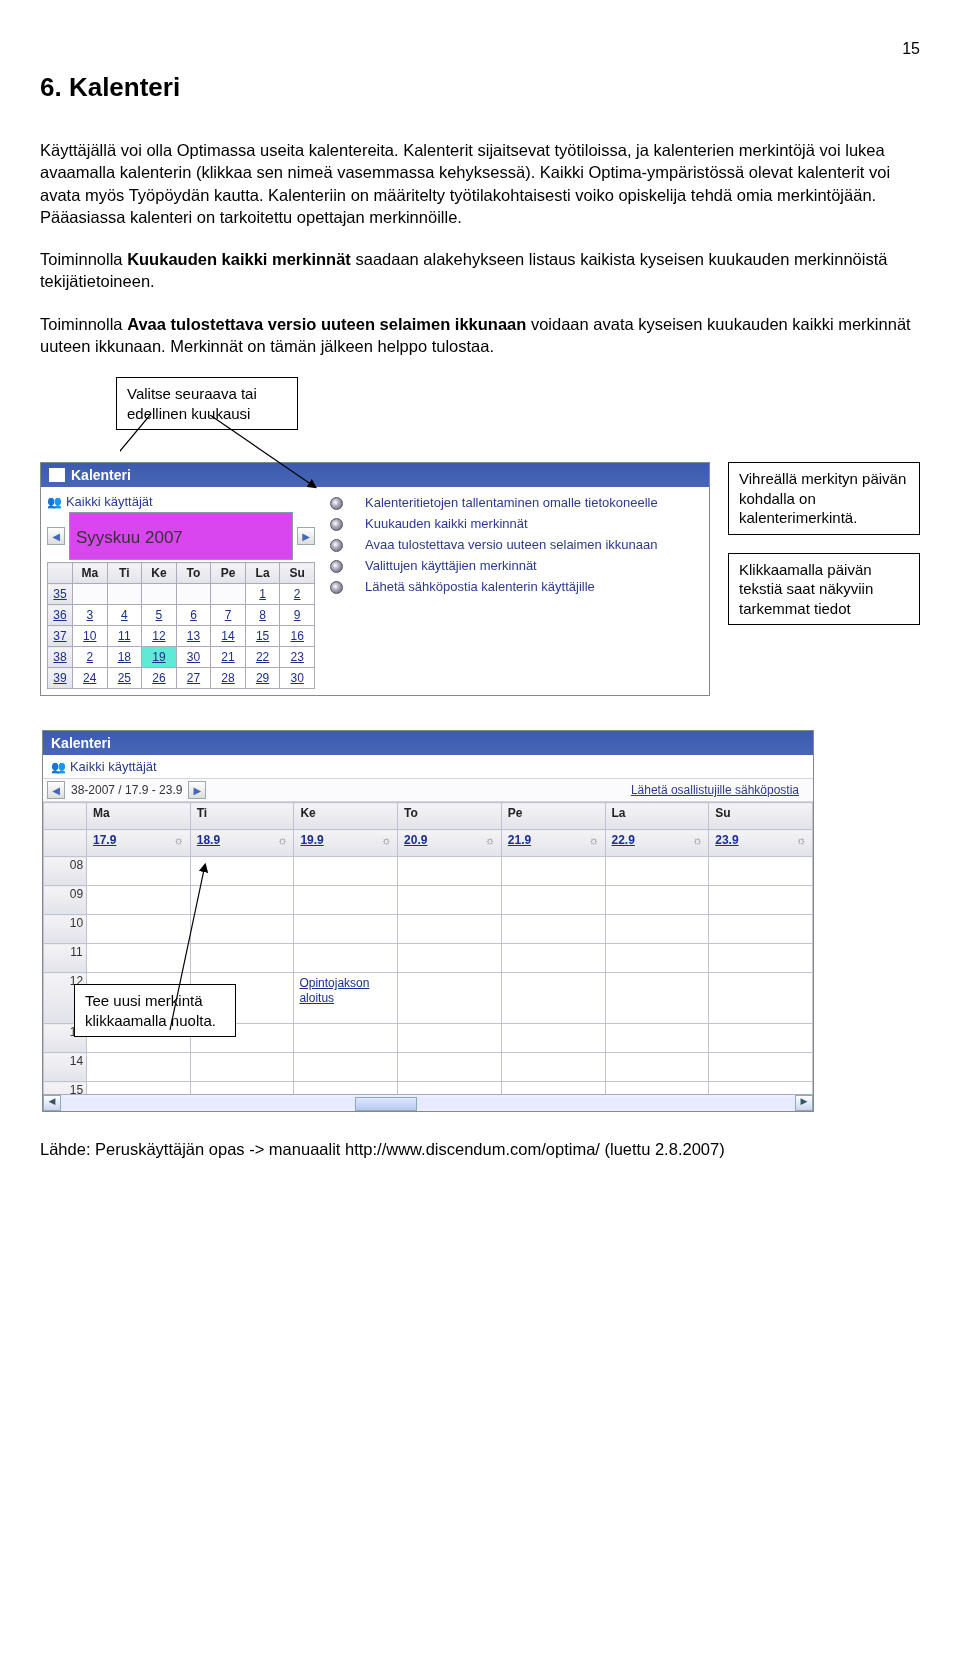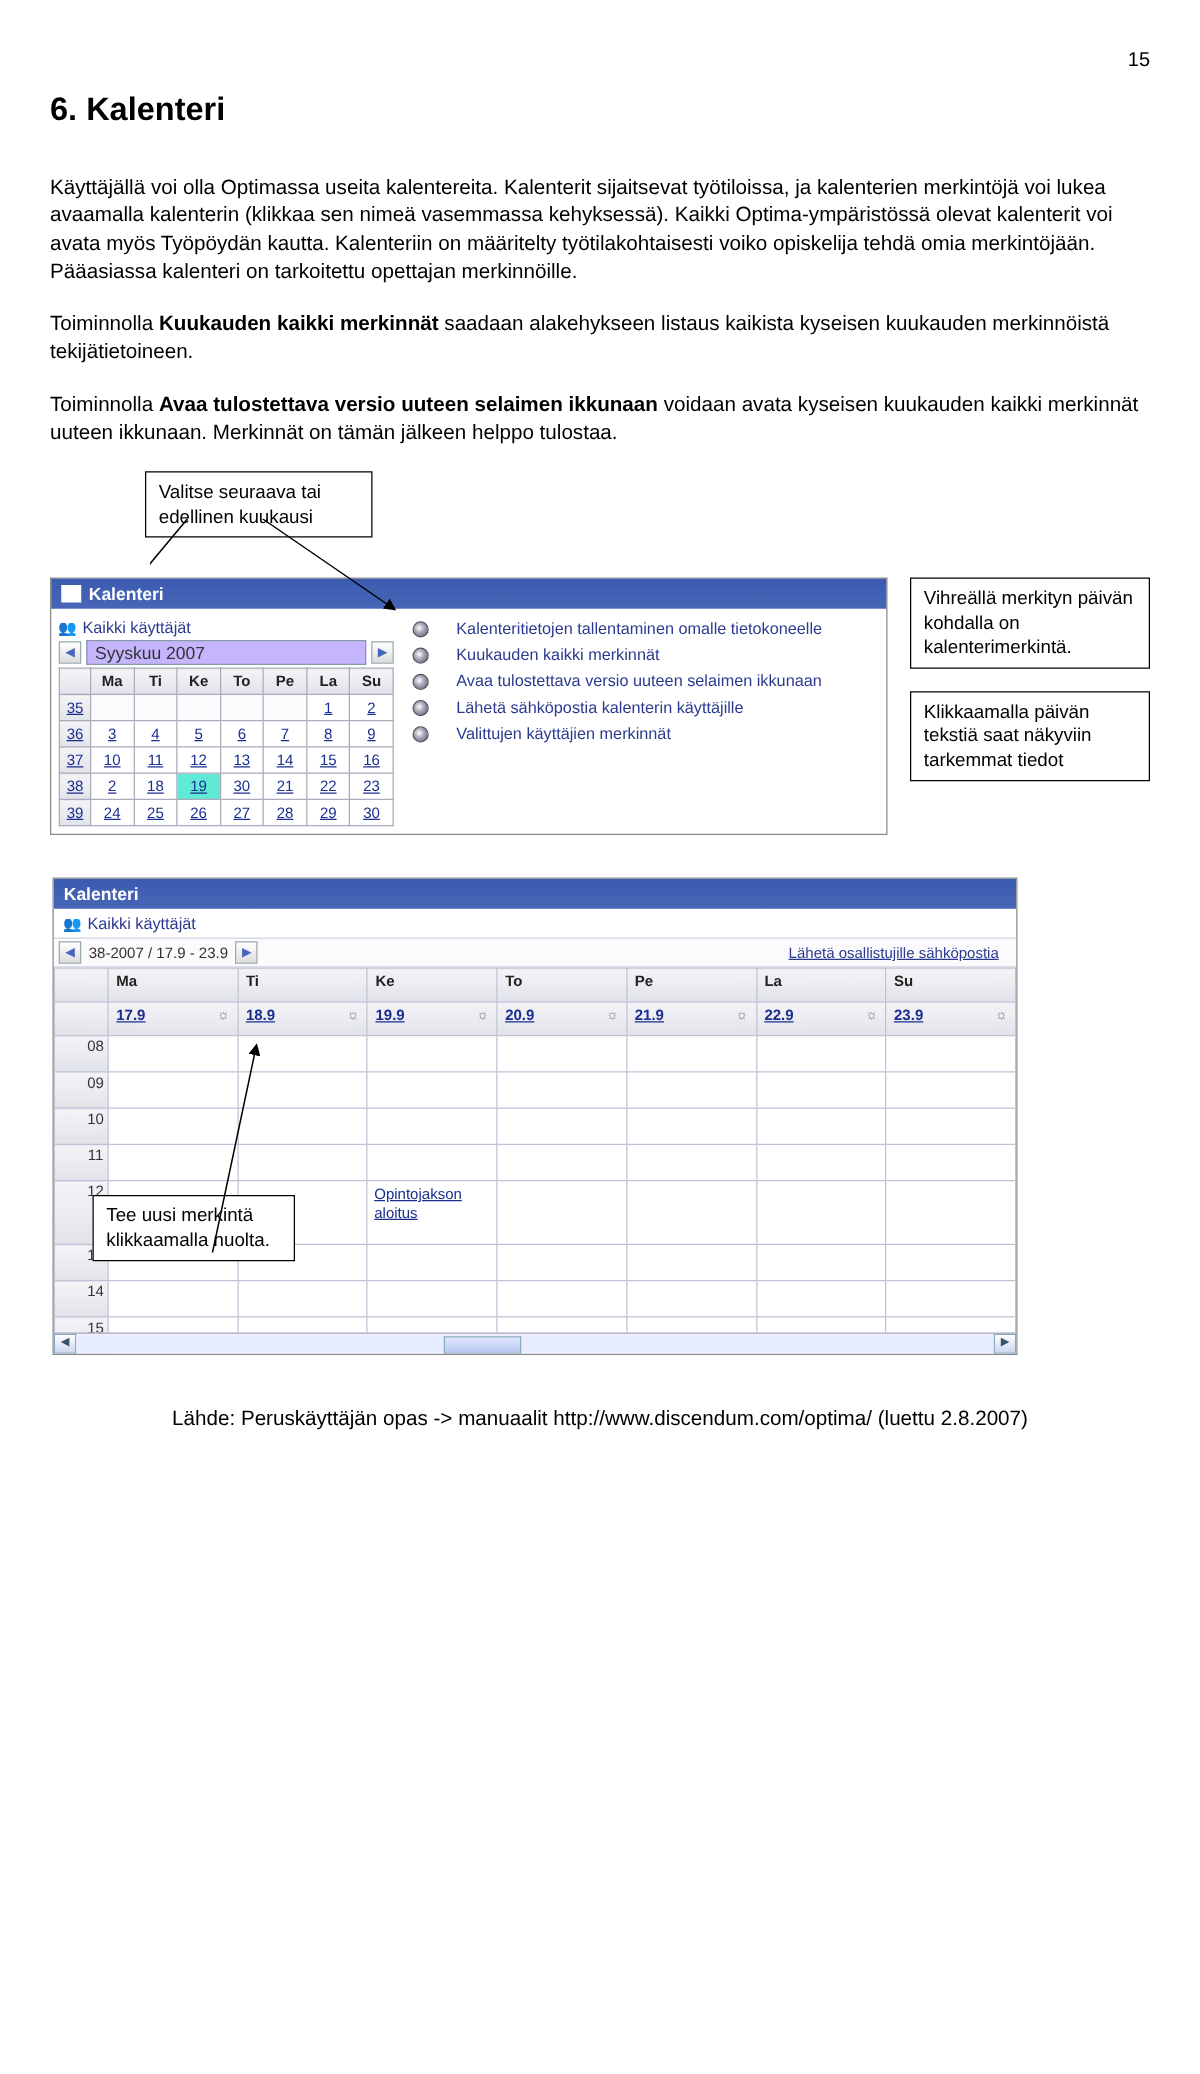--- a/index.html
+++ b/index.html
@@ -111,23 +111,23 @@
     background: linear-gradient(#fff,#ddd);
     color: #46b;
     font-size: 10px;
     display: flex;
     align-items: center;
     justify-content: center;
   }
   .month-input {
     flex: 1;
     border: 1px solid #8899aa;
-    background: #c4b5fd;
-    padding: 1px 6px;
-    font-size: 14px;
+    background: #d946ef;
+    padding: 15px 6px;
+    font-size: 17px;
     color: #333;
     height: 16px;
   }
   table.month {
     border-collapse: collapse;
     width: 100%;
     table-layout: fixed;
   }
   table.month th, table.month td {
     border: 1px solid #aab;
@@ -333,24 +333,23 @@
   }
 
   
   svg.overlay {
     position: absolute;
     top: 0; left: 0;
     pointer-events: none;
   }
 
   .footer {
-    margin-top: 40px;
+    margin-top: 26px;
     font-size: 16.5px;
     line-height: 1.35;
-    text-align: center;
   }
 </style>
 </head>
 <body>
 
 <div class="page">
   <div class="page-number">15</div>
   <h1 class="section">6. Kalenteri</h1>
 
   <p class="body">Käyttäjällä voi olla Optimassa useita kalentereita. Kalenterit sijaitsevat työtiloissa, ja kalenterien merkintöjä voi lukea avaamalla kalenterin (klikkaa sen nimeä vasemmassa kehyksessä). Kaikki Optima-ympäristössä olevat kalenterit voi avata myös Työpöydän kautta. Kalenteriin on määritelty työtilakohtaisesti voiko opiskelija tehdä omia merkintöjään. Pääasiassa kalenteri on tarkoitettu opettajan merkinnöille.</p>
@@ -469,25 +468,25 @@
               <li>
                 <span class="bullet-icon"></span>
                 <span>Kuukauden kaikki merkinnät</span>
               </li>
               <li>
                 <span class="bullet-icon"></span>
                 <span>Avaa tulostettava versio uuteen selaimen ikkunaan</span>
               </li>
               <li>
                 <span class="bullet-icon"></span>
-                <span>Lähetä sähköpostia kalenterin käyttäjille</span>
+                <span>Valittujen käyttäjien merkinnät</span>
               </li>
               <li>
                 <span class="bullet-icon"></span>
-                <span>Valittujen käyttäjien merkinnät</span>
+                <span>Lähetä sähköpostia kalenterin käyttäjille</span>
               </li>
             </ul>
         </div>
       </div>
     </div>
 
     <div>
       <div class="callout-box callout-right">Vihreällä merkityn päivän kohdalla on kalenterimerkintä.</div>
       <div class="callout-box callout-right">Klikkaamalla päivän tekstiä saat näkyviin tarkemmat tiedot</div>
     </div>

